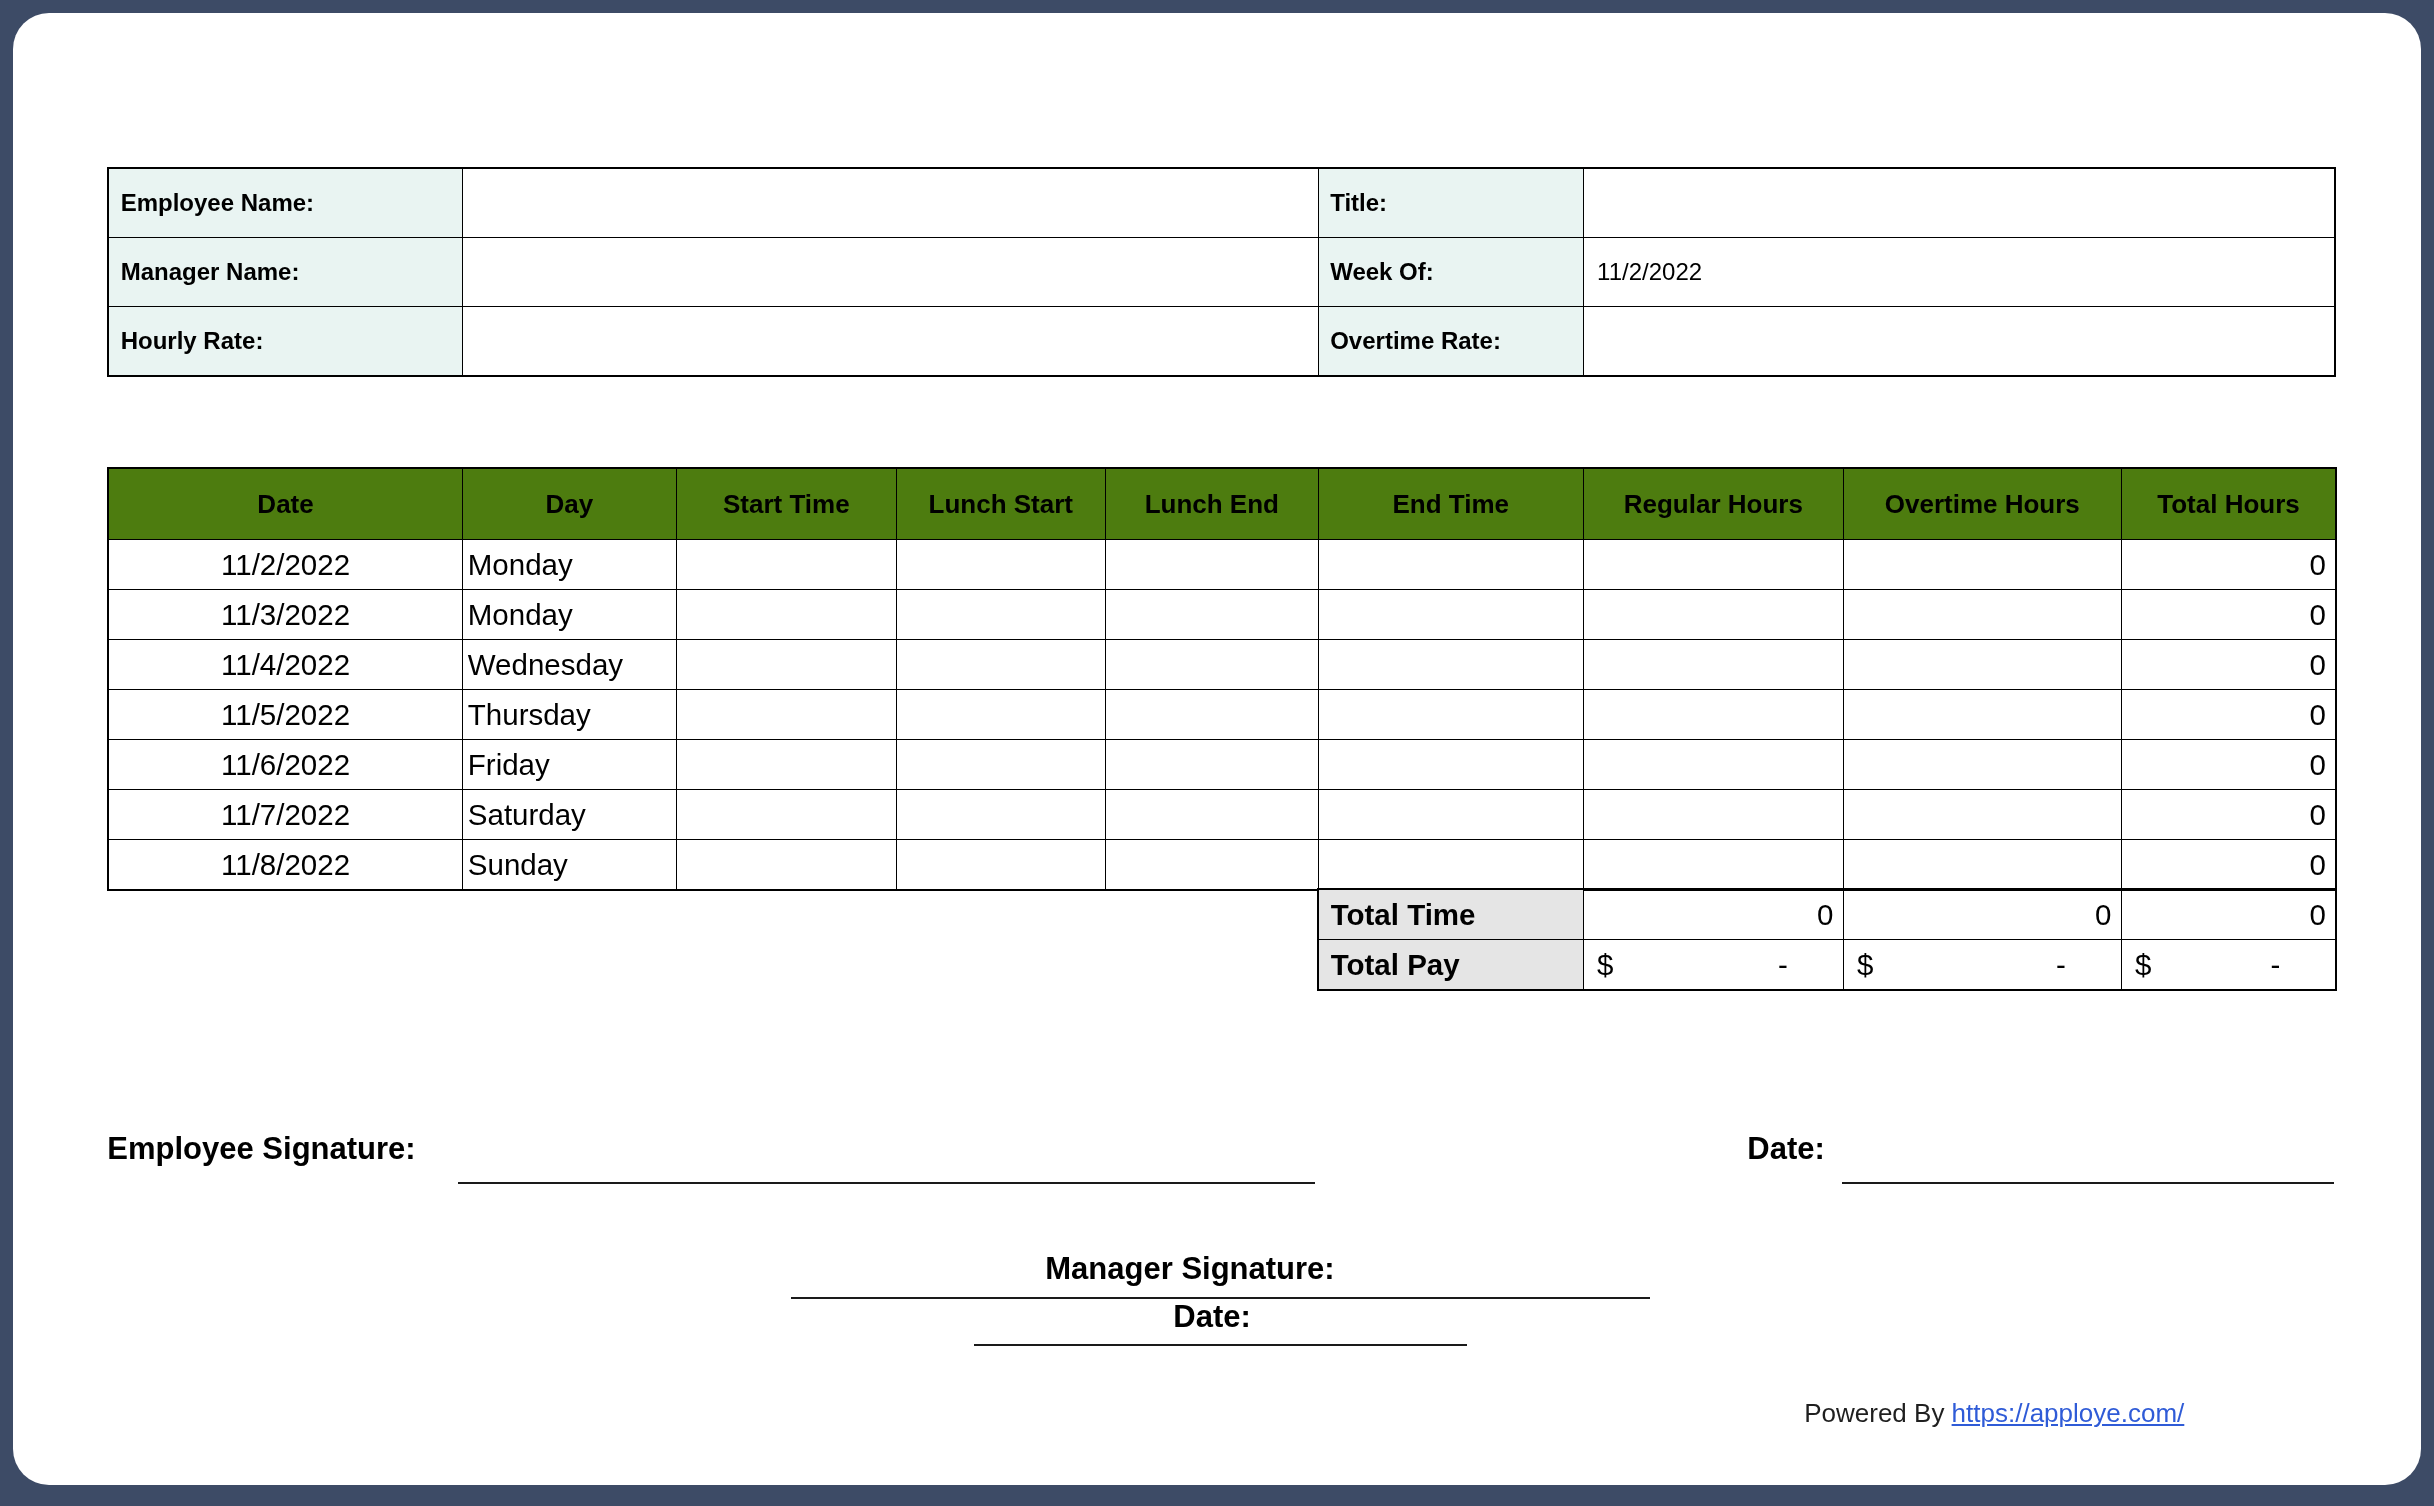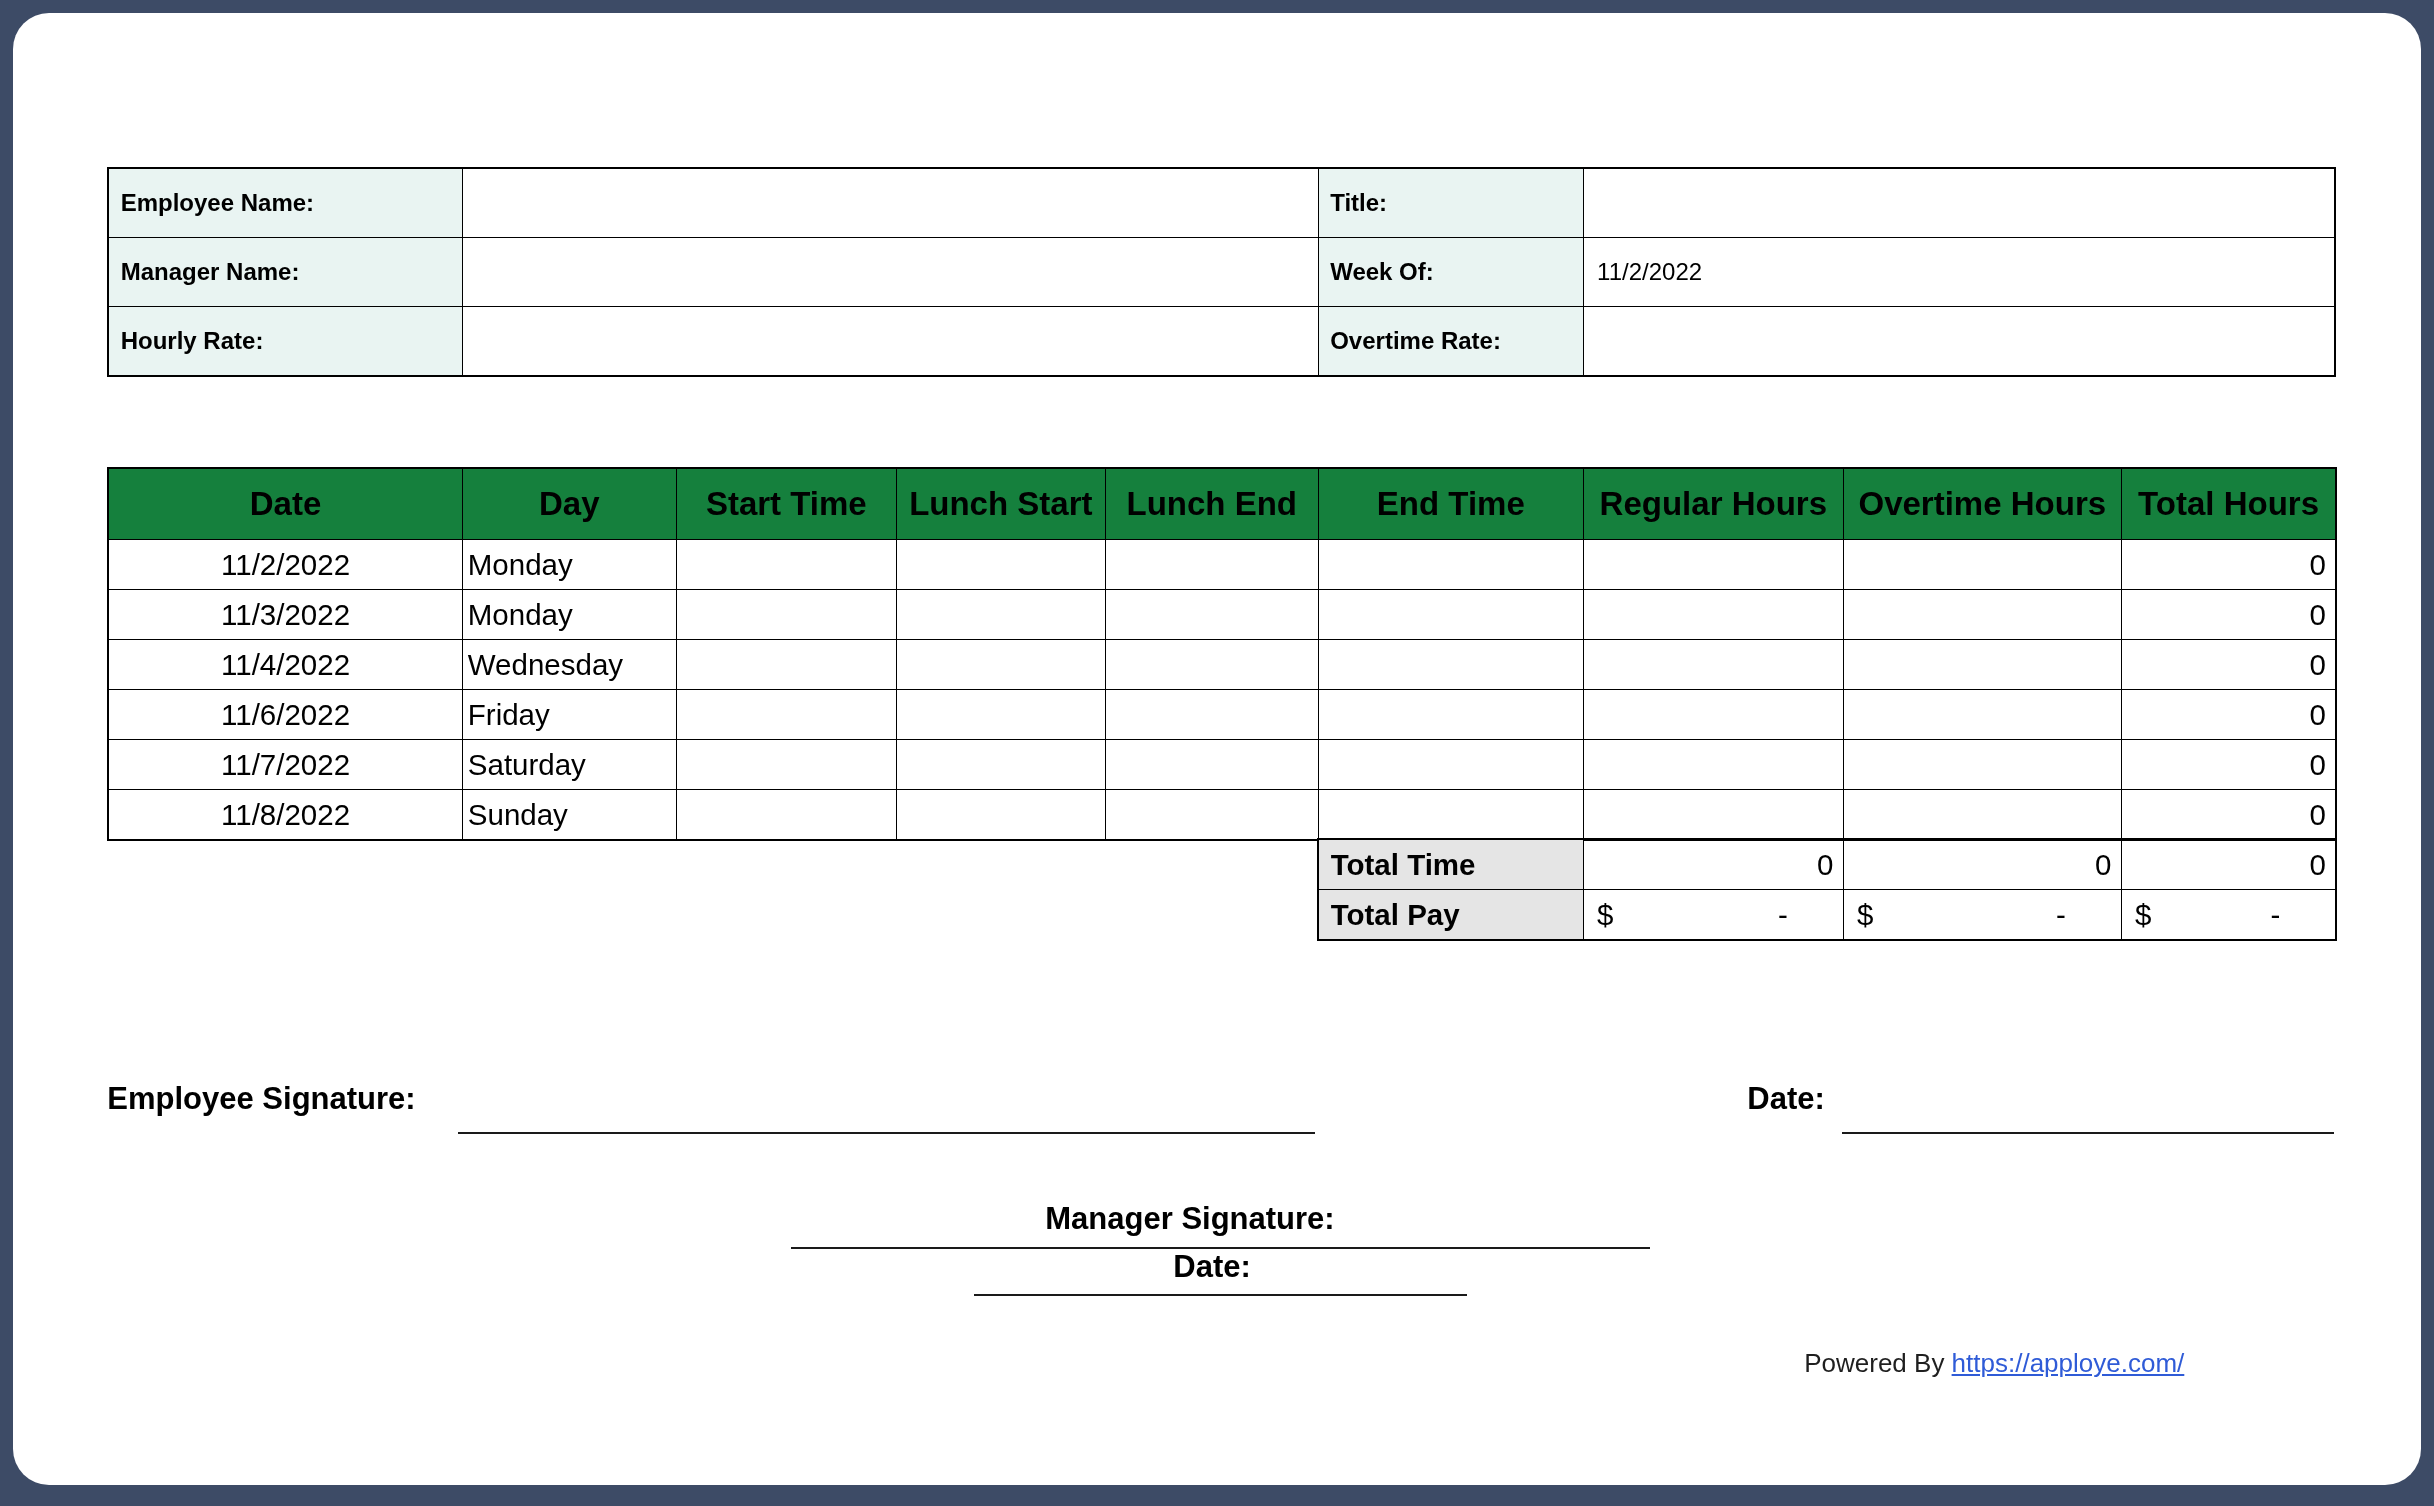--- a/index.html
+++ b/index.html
@@ -36,22 +36,22 @@
     background: #e9f4f2;
     font-weight: bold;
     padding-left: 11.4px;
     text-align: left;
   }
   .value-cell { padding-left: 13.3px; text-align: left; font-size: 29.5px; }
   
   .main-table { width: 2227px; margin-top: 90px; }
   .main-table th {
     height: 70px;
-    background: #15803d;
-    font-size: 33px;
+    background: #4d7c0f;
+    font-size: 26px;
     font-weight: bold;
     text-align: center;
     vertical-align: middle;
   }
   .main-table td { height: 49px; font-size: 29.5px; vertical-align: middle; }
   .cell-date { text-align: center; }
   .cell-day { text-align: left; padding-left: 5px; }
   .cell-num { text-align: right; padding-right: 9.5px; }
   
   .totals-table { width: 1018px; margin-left: 1210px; margin-top: -2.9px; }
@@ -181,20 +181,31 @@
         <td class="cell-day">Wednesday</td>
         <td></td>
         <td></td>
         <td></td>
         <td></td>
         <td></td>
         <td></td>
         <td class="cell-num">0</td>
       </tr>
       <tr>
+        <td class="cell-date">11/5/2022</td>
+        <td class="cell-day">Thursday</td>
+        <td></td>
+        <td></td>
+        <td></td>
+        <td></td>
+        <td></td>
+        <td></td>
+        <td class="cell-num">0</td>
+      </tr>
+      <tr>
         <td class="cell-date">11/6/2022</td>
         <td class="cell-day">Friday</td>
         <td></td>
         <td></td>
         <td></td>
         <td></td>
         <td></td>
         <td></td>
         <td class="cell-num">0</td>
       </tr>

